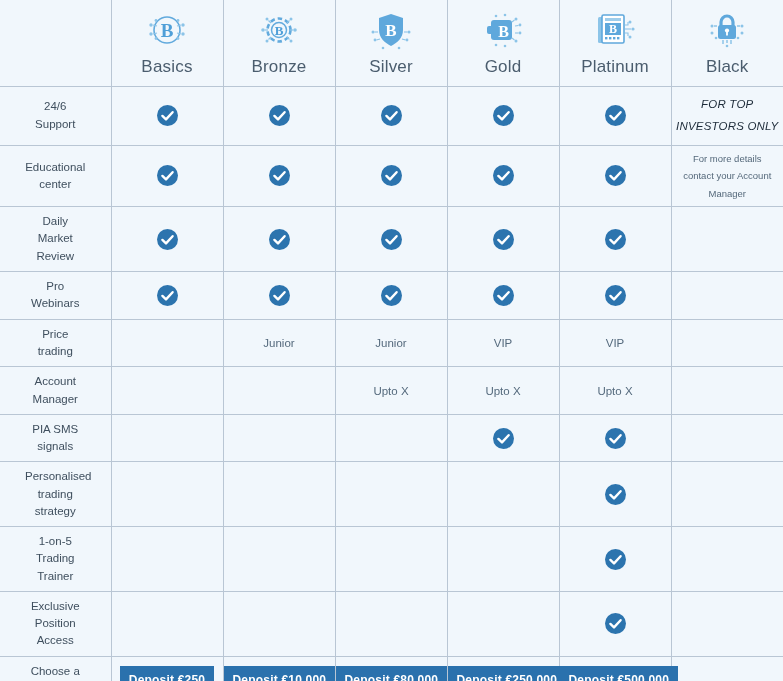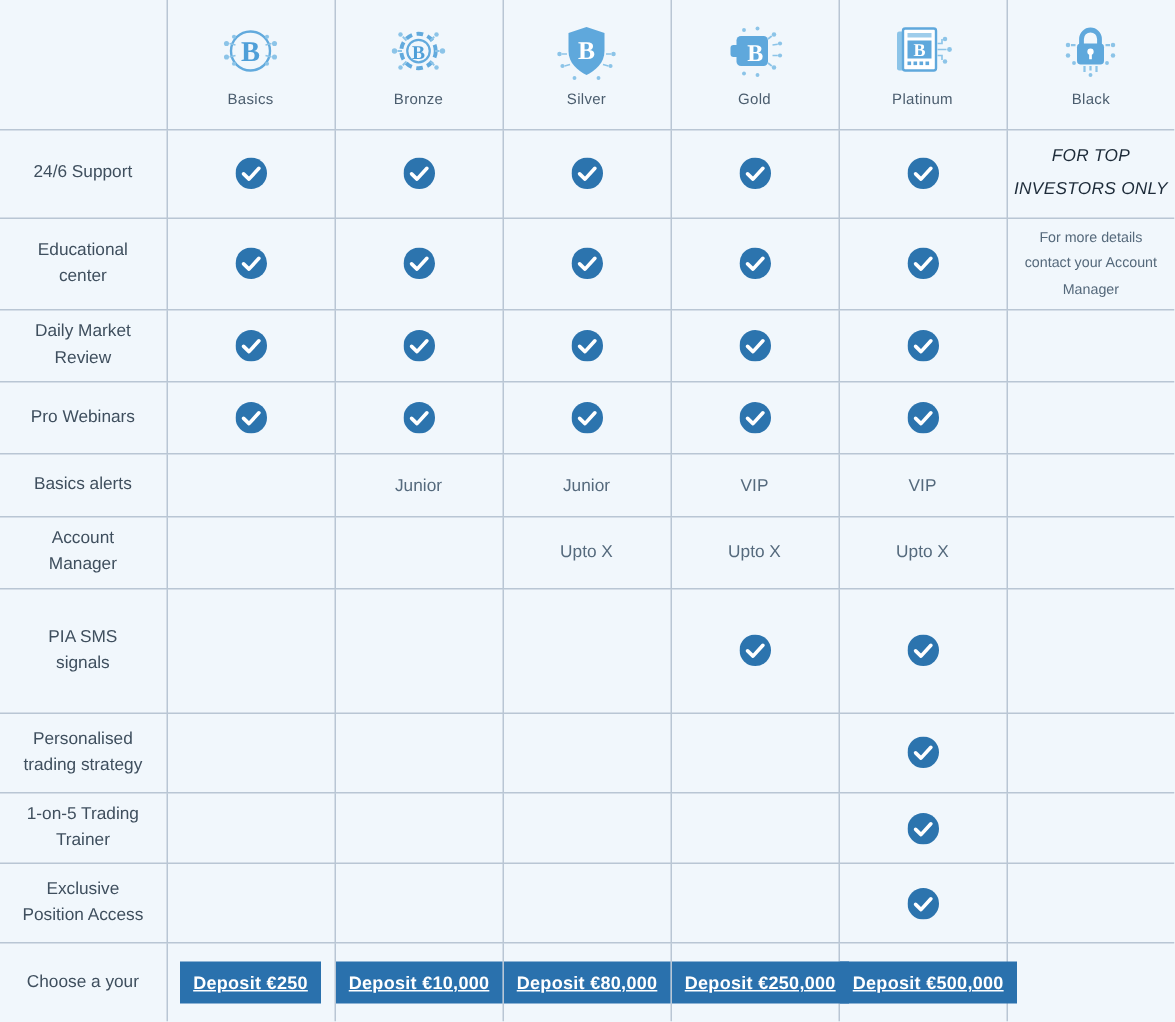--- a/index.html
+++ b/index.html
@@ -47,31 +47,31 @@
 
   .plan-icon {
     display: block;
     margin: 0 auto 4px;
     width: 46px;
     height: 46px;
   }
 
   .plan-name {
     display: block;
-    font-size: 10px;
+    font-size: 17px;
     color: #4b5d6e;
     letter-spacing: .2px;
   }
 
   
   .row-label {
     font-size: 11.5px;
     color: #3f4f5e;
     line-height: 1.5;
-    padding: 6px 14px;
+    padding: 6px 25px;
   }
 
   
   .cell-text {
     font-size: 11.5px;
     color: #556a7d;
   }
 
   .cell-empty { font-size: 0; }
 
@@ -474,21 +474,21 @@
   <span class="check-icon">
     <svg viewBox="0 0 21 21" width="21" height="21" aria-hidden="true">
       <circle cx="10.5" cy="10.5" r="10.5" fill="#2c74ae"></circle>
       <path d="M5.4 10.9 L9 14.4 L15.6 7.2" fill="none" stroke="#ffffff" stroke-width="2.4" stroke-linecap="round" stroke-linejoin="round"></path>
     </svg>
   </span>
 </td>
         <td class="cell-empty"></td>
       </tr>
       <tr class="r-h42">
-        <th class="row-label">Basics alerts</th>
+        <th class="row-label">Price trading</th>
         <td class="cell-empty"></td>
         <td class="cell-text">Junior</td>
         <td class="cell-text">Junior</td>
         <td class="cell-text">VIP</td>
         <td class="cell-text">VIP</td>
         <td class="cell-empty"></td>
       </tr>
       <tr class="r-h42">
         <th class="row-label">Account Manager</th>
         <td class="cell-empty"></td>

